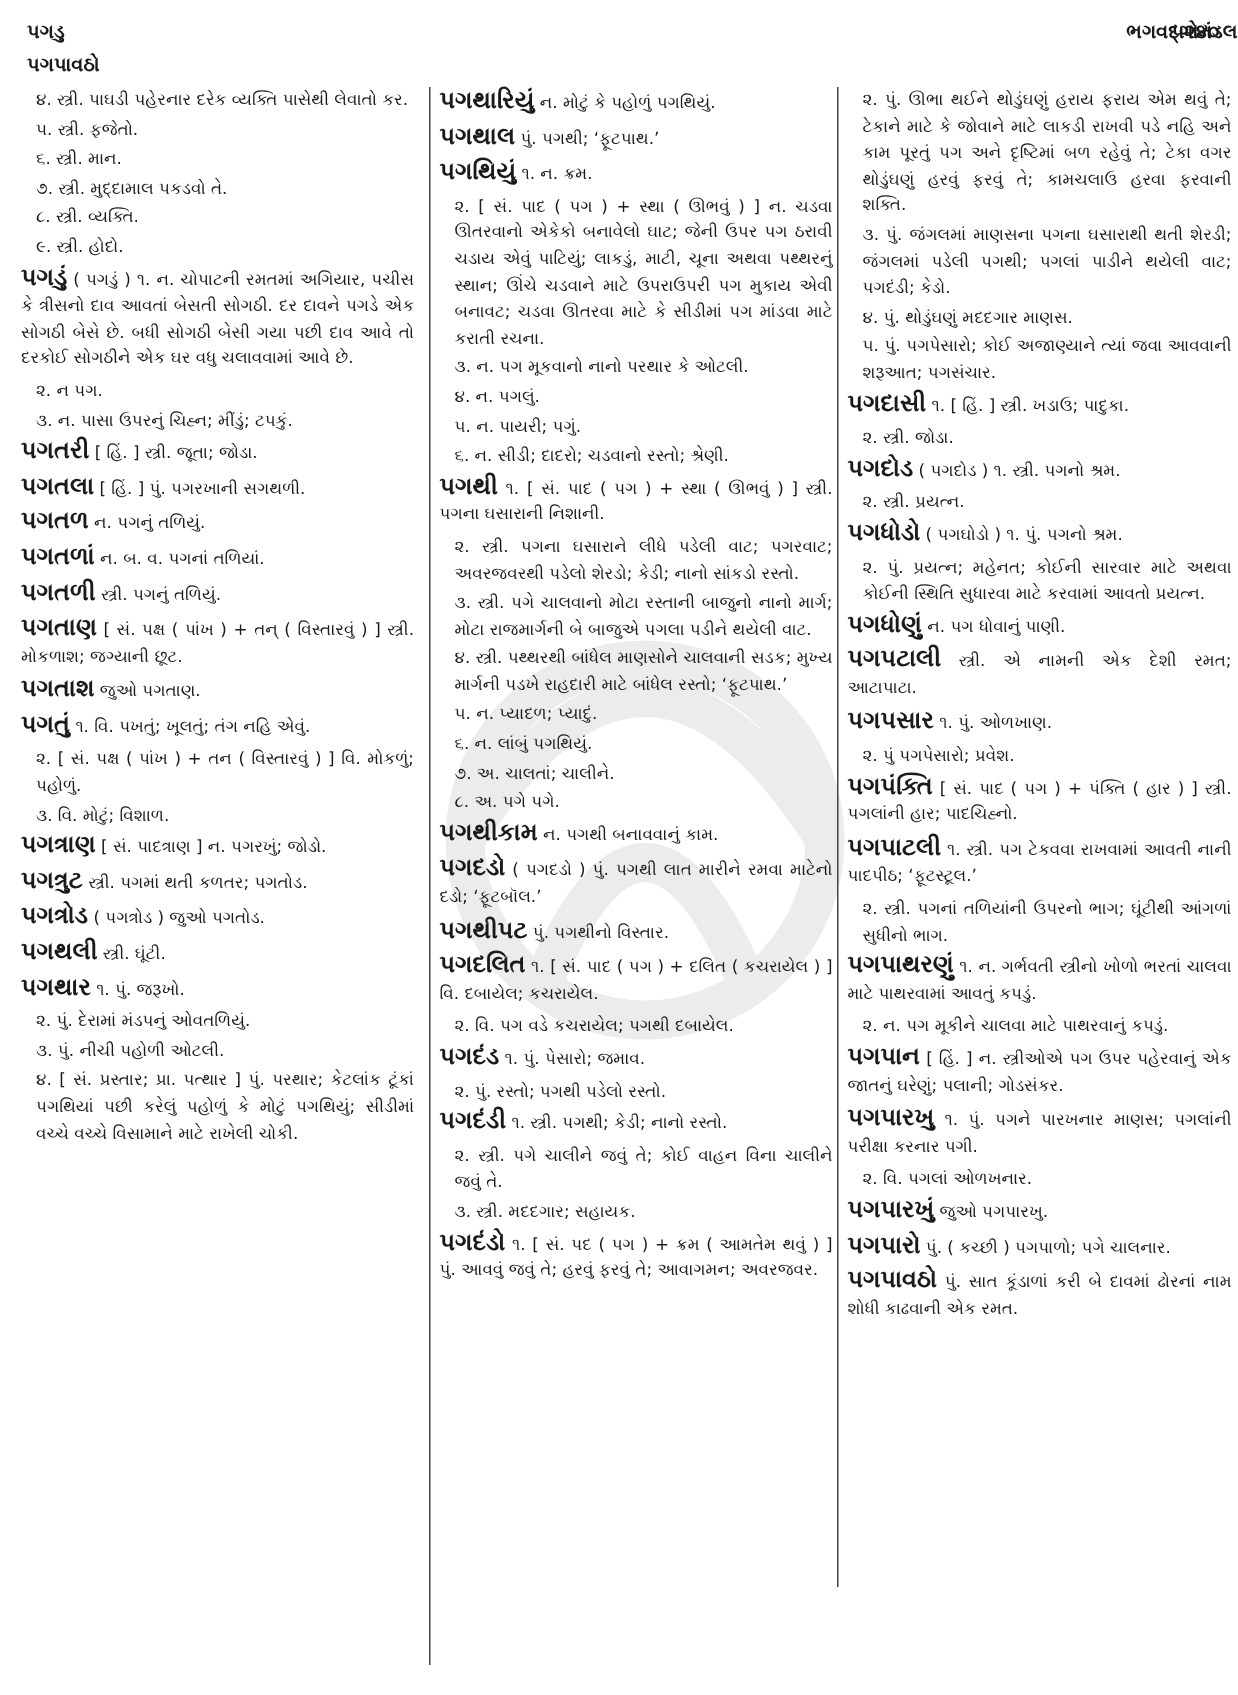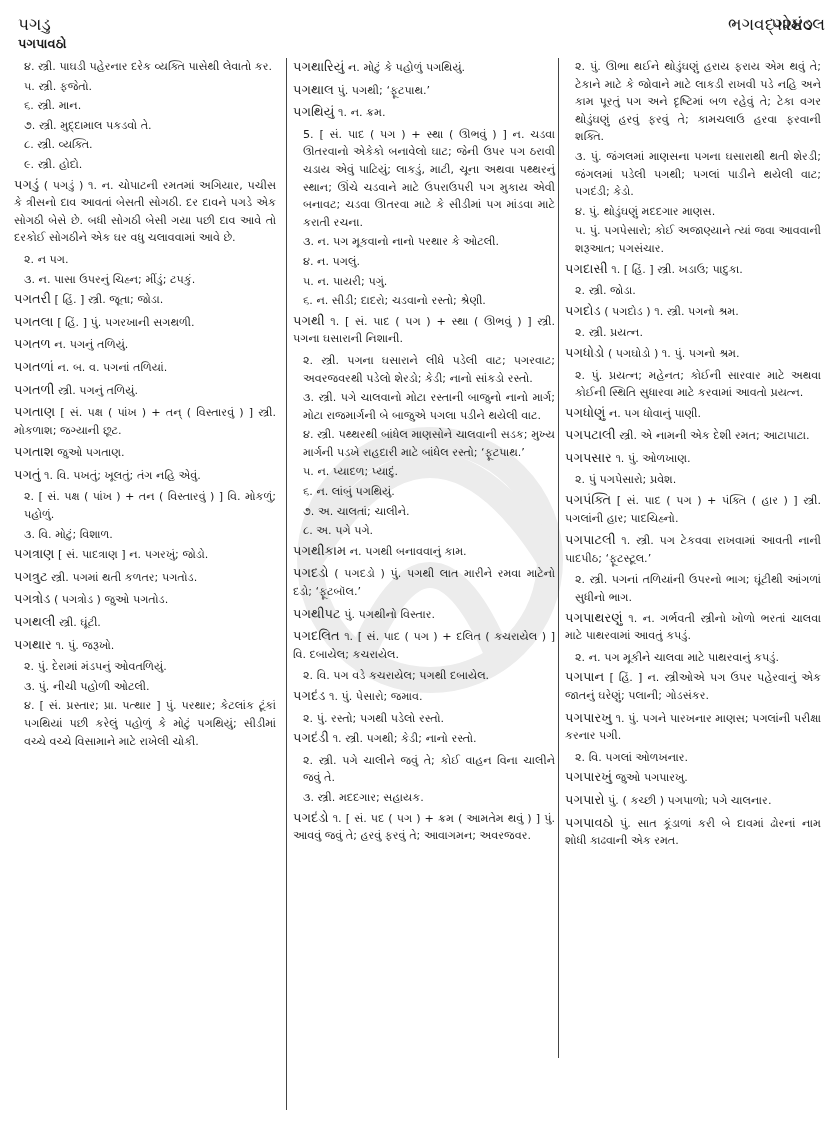--- a/index.html
+++ b/index.html
@@ -7,41 +7,41 @@
     width: 825px; height: 1130px; position: relative; overflow: hidden;
     font-family: "DejaVu Sans", "Liberation Sans", sans-serif;
     color: #1a1a1a;
   }
   .watermark {
     position: absolute; left: 250px; top: 330px; width: 360px; height: 420px;
     pointer-events: none; z-index: 0;
   }
   .header {
     position: absolute; top: 8px; left: 0; width: 825px; height: 20px;
-    font-weight: normal; font-size: 17px;
+    font-weight: bold; font-size: 13px;
   }
   .header .left { position: absolute; left: 18px; top: 6px; }
   .header .center { position: absolute; left: 0; width: 825px; top: 6px; text-align: right; }
   .header .right { position: absolute; right: 12px; top: 6px; }
   .guide {
     position: absolute; left: 18px; top: 36px; font-weight: bold; font-size: 13px;
   }
   .columns {
     position: absolute; top: 58px; left: 0; width: 825px; height: 1060px; z-index: 1; padding-left: 44px;
   }
   .col {
     position: absolute; top: 0; height: 1050px; font-size: 11.2px; line-height: 17.6px;
   }
   .col1 { left: 14px; width: 262px; }
   .col2 { left: 286px; width: 262px; border-left: 1.4px solid #444; padding-left: 6px; }
   .col3 { left: 558px; width: 256px; border-left: 1.4px solid #444; padding-left: 6px; }
   .col2 { height: 1052px; }
   .col3 { height: 1000px; }
   .entry { margin: 0 0 4px 0; text-align: justify; }
-  .entry .hw { font-weight: normal; font-size: 13px; }
+  .entry .hw { font-weight: bold; font-size: 16px; }
   .sense { margin: 0 0 2px 10px; text-align: justify; }
   .entry .body { }
 </style>
 </head>
 <body>
 
 <svg class="watermark" viewBox="0 0 360 420">
   <g fill="none" stroke="#ececec" stroke-width="26">
     <circle cx="180" cy="230" r="120"></circle>
     <path d="M60 230 Q180 40 300 230"></path>
@@ -83,21 +83,21 @@
       <div class="entry"><span class="hw">પગથલી</span> <span class="body">સ્ત્રી. ઘૂંટી.</span></div>
       <div class="entry"><span class="hw">પગથાર</span> <span class="body">૧. પું. જરૂખો.</span></div>
       <div class="sense">૨. પું. દેરામાં મંડપનું ઓવતળિયું.</div>
       <div class="sense">૩. પું. નીચી પહોળી ઓટલી.</div>
       <div class="sense">૪. [ સં. પ્રસ્તાર; પ્રા. પત્થાર ] પું. પરથાર; કેટલાંક ટૂંકાં પગથિયાં પછી કરેલું પહોળું કે મોટું પગથિયું; સીડીમાં વચ્ચે વચ્ચે વિસામાને માટે રાખેલી ચોકી.</div>
     </div>
   <div class="col col2">
       <div class="entry"><span class="hw">પગથારિયું</span> <span class="body">ન. મોટું કે પહોળું પગથિયું.</span></div>
       <div class="entry"><span class="hw">પગથાલ</span> <span class="body">પું. પગથી; ‘ફૂટપાથ.’</span></div>
       <div class="entry"><span class="hw">પગથિયું</span> <span class="body">૧. ન. ક્રમ.</span></div>
-      <div class="sense">5. [ સં. પાદ ( પગ ) + સ્થા ( ઊભવું ) ] ન. ચડવા ઊતરવાનો એકેકો બનાવેલો ઘાટ; જેની ઉપર પગ ઠરાવી ચડાય એવું પાટિયું; લાકડું, માટી, ચૂના અથવા પથ્થરનું સ્થાન; ઊંચે ચડવાને માટે ઉપરાઉપરી પગ મુકાય એવી બનાવટ; ચડવા ઊતરવા માટે કે સીડીમાં પગ માંડવા માટે કરાતી રચના.</div>
+      <div class="sense">૨. [ સં. પાદ ( પગ ) + સ્થા ( ઊભવું ) ] ન. ચડવા ઊતરવાનો એકેકો બનાવેલો ઘાટ; જેની ઉપર પગ ઠરાવી ચડાય એવું પાટિયું; લાકડું, માટી, ચૂના અથવા પથ્થરનું સ્થાન; ઊંચે ચડવાને માટે ઉપરાઉપરી પગ મુકાય એવી બનાવટ; ચડવા ઊતરવા માટે કે સીડીમાં પગ માંડવા માટે કરાતી રચના.</div>
       <div class="sense">૩. ન. પગ મૂકવાનો નાનો પરથાર કે ઓટલી.</div>
       <div class="sense">૪. ન. પગલું.</div>
       <div class="sense">૫. ન. પાયરી; પગું.</div>
       <div class="sense">૬. ન. સીડી; દાદરો; ચડવાનો રસ્તો; શ્રેણી.</div>
       <div class="entry"><span class="hw">પગથી</span> <span class="body">૧. [ સં. પાદ ( પગ ) + સ્થા ( ઊભવું ) ] સ્ત્રી. પગના ઘસારાની નિશાની.</span></div>
       <div class="sense">૨. સ્ત્રી. પગના ઘસારાને લીધે પડેલી વાટ; પગરવાટ; અવરજવરથી પડેલો શેરડો; કેડી; નાનો સાંકડો રસ્તો.</div>
       <div class="sense">૩. સ્ત્રી. પગે ચાલવાનો મોટા રસ્તાની બાજુનો નાનો માર્ગ; મોટા રાજમાર્ગની બે બાજુએ પગલા પડીને થયેલી વાટ.</div>
       <div class="sense">૪. સ્ત્રી. પથ્થરથી બાંધેલ માણસોને ચાલવાની સડક; મુખ્ય માર્ગની પડખે રાહદારી માટે બાંધેલ રસ્તો; ‘ફૂટપાથ.’</div>
       <div class="sense">૫. ન. પ્યાદળ; પ્યાદું.</div>
       <div class="sense">૬. ન. લાંબું પગથિયું.</div>

